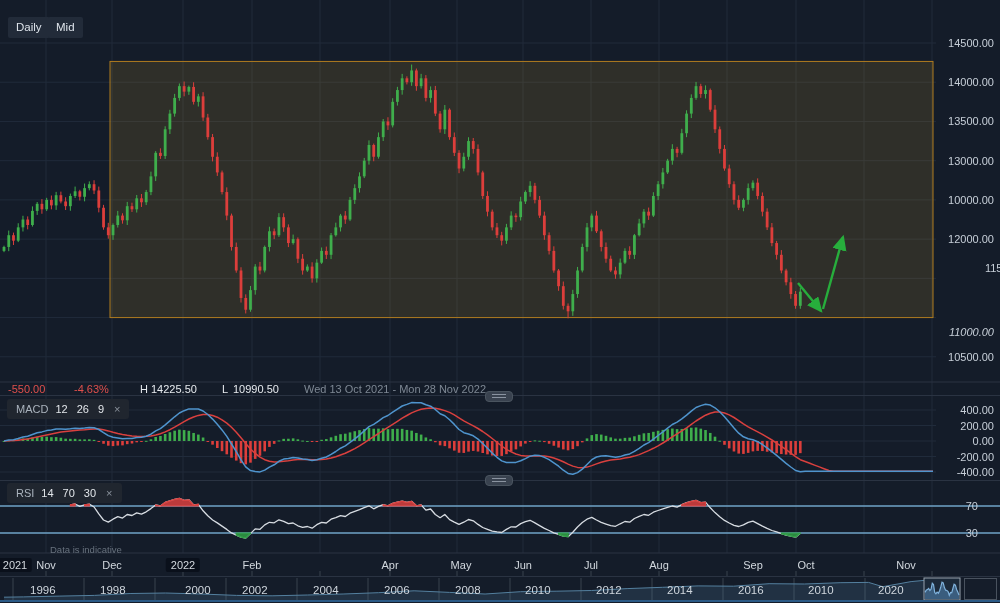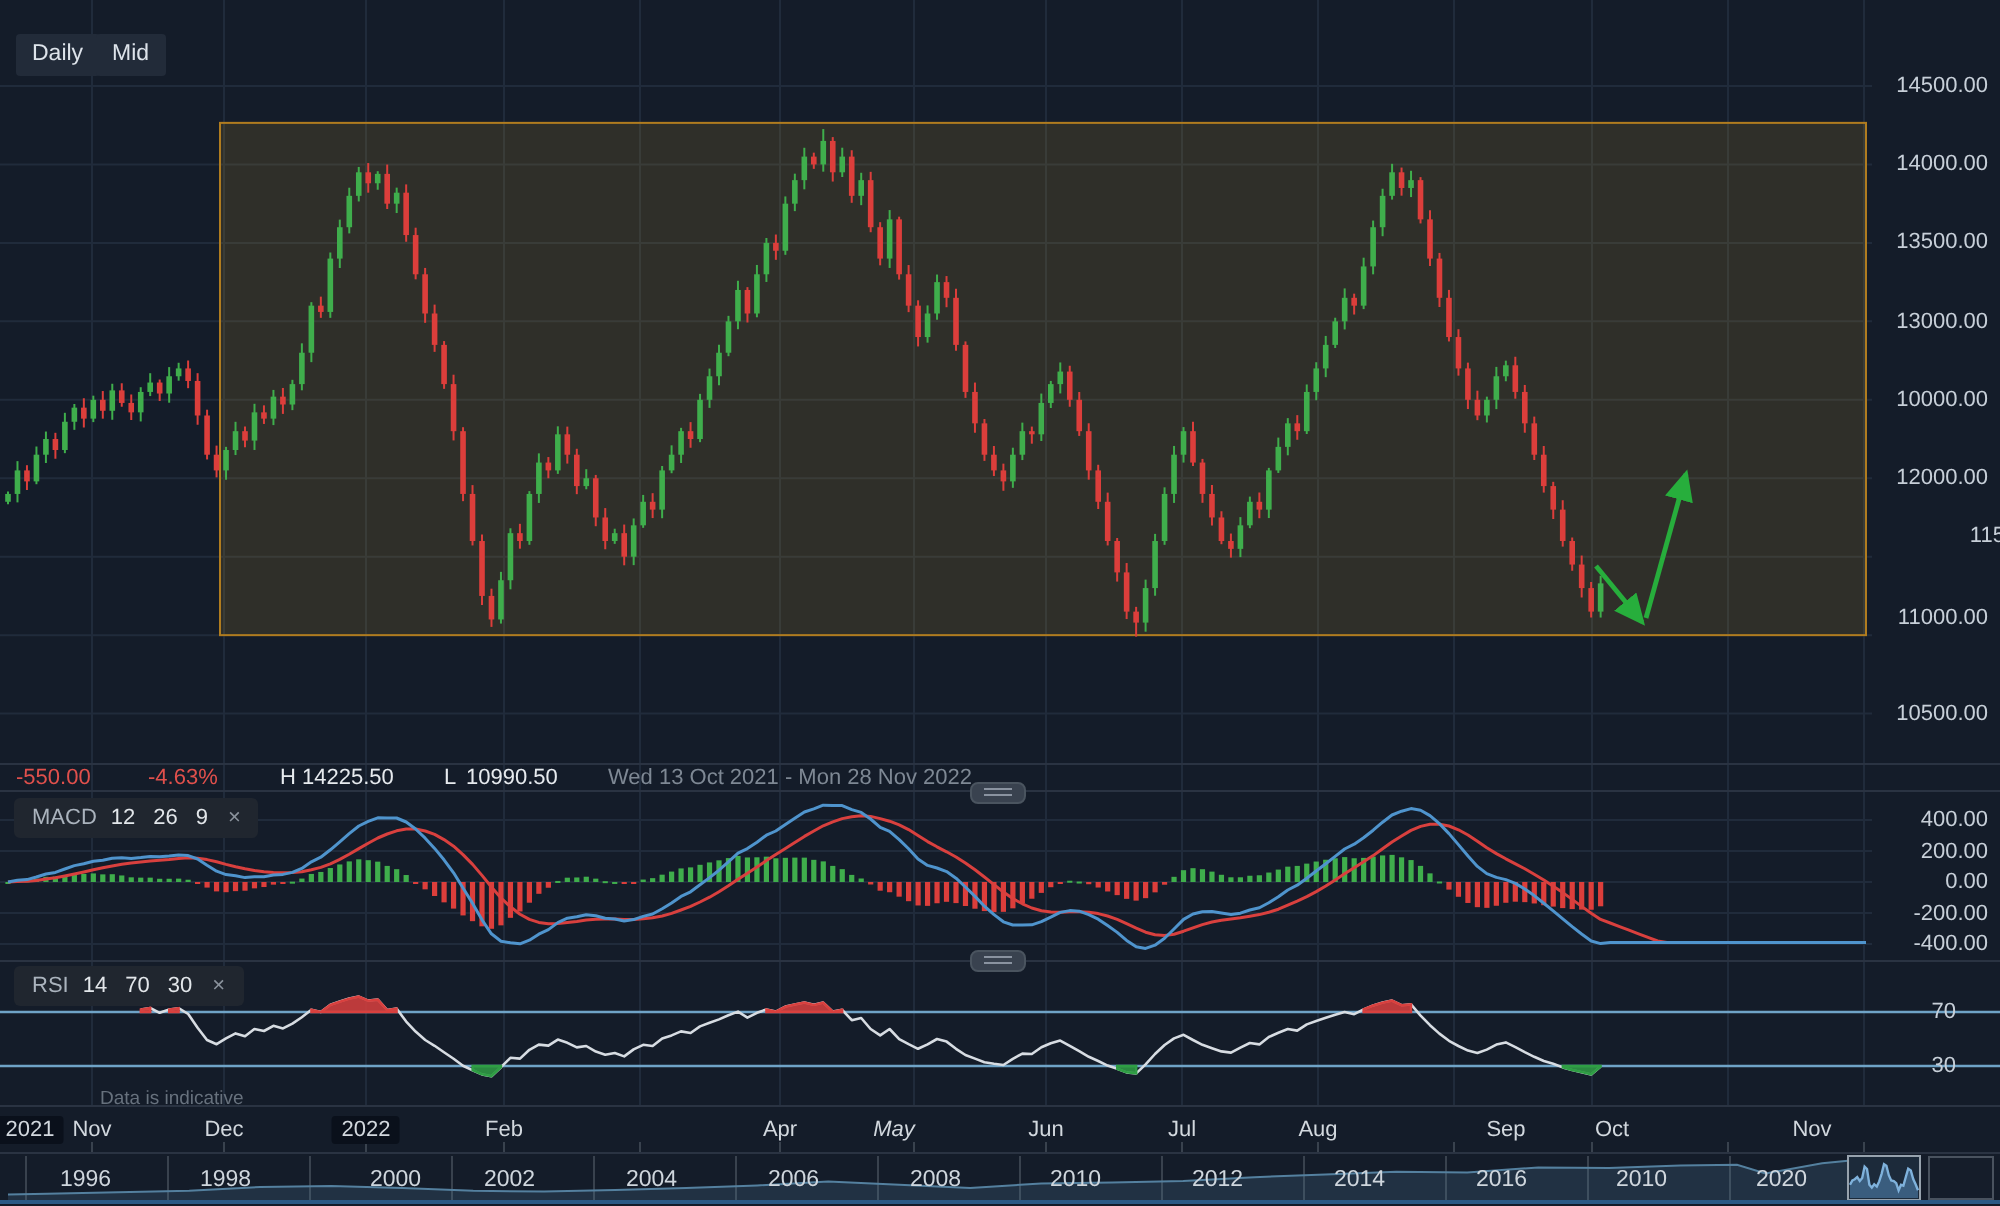--- a/index.html
+++ b/index.html
@@ -684,36 +684,36 @@
   <div id="watermark">Data is indicative</div>
 
   <div id="labels">
       <div class="axis-label" style="left: 934px; top: 43px;">14500.00</div>
       <div class="axis-label" style="left: 934px; top: 82.225px;">14000.00</div>
       <div class="axis-label" style="left: 934px; top: 121.45px;">13500.00</div>
       <div class="axis-label" style="left: 934px; top: 160.675px;">13000.00</div>
       <div class="axis-label" style="left: 934px; top: 199.9px;">10000.00</div>
       <div class="axis-label" style="left: 934px; top: 239.125px;">12000.00</div>
       <div class="axis-label" style="left: 934px; top: 268px; padding-left: 36px;">11500.00</div>
-      <div class="axis-label" style="left: 934px; top: 309px;">11000.00</div>
+      <div class="axis-label" style="left: 934px; top: 332px; font-style: italic;">11000.00</div>
       <div class="axis-label" style="left: 934px; top: 356.8px;">10500.00</div>
       <div class="axis-label" style="left: 934px; top: 410px;">400.00</div>
       <div class="axis-label" style="left: 934px; top: 425.5px;">200.00</div>
       <div class="axis-label" style="left: 934px; top: 441px;">0.00</div>
       <div class="axis-label" style="left: 934px; top: 456.5px;">-200.00</div>
       <div class="axis-label" style="left: 934px; top: 472px;">-400.00</div>
       <div class="axis-label" style="left: 918px; top: 506px;">70</div>
       <div class="axis-label" style="left: 918px; top: 533px;">30</div>
       <div class="time-label hl" style="left: 15px;">2021</div>
       <div class="time-label" style="left: 46px;">Nov</div>
       <div class="time-label" style="left: 112px;">Dec</div>
       <div class="time-label hl" style="left: 183px;">2022</div>
       <div class="time-label" style="left: 252px;">Feb</div>
       <div class="time-label" style="left: 390px;">Apr</div>
-      <div class="time-label" style="left: 447px; font-style: italic;">May</div>
+      <div class="time-label" style="left: 461px;">May</div>
       <div class="time-label" style="left: 523px;">Jun</div>
       <div class="time-label" style="left: 591px;">Jul</div>
       <div class="time-label" style="left: 659px; text-align: center;">Aug</div>
       <div class="time-label" style="left: 730px; margin-left: 23px;">Sep</div>
       <div class="time-label" style="left: 806px;">Oct</div>
       <div class="time-label" style="left: 906px;">Nov</div>
       <div class="nav-year" style="left: 30px;">1996</div>
       <div class="nav-year" style="left: 100px;">1998</div>
       <div class="nav-year" style="left: 185px; text-align: right;">2000</div>
       <div class="nav-year" style="left: 242px;">2002</div>

